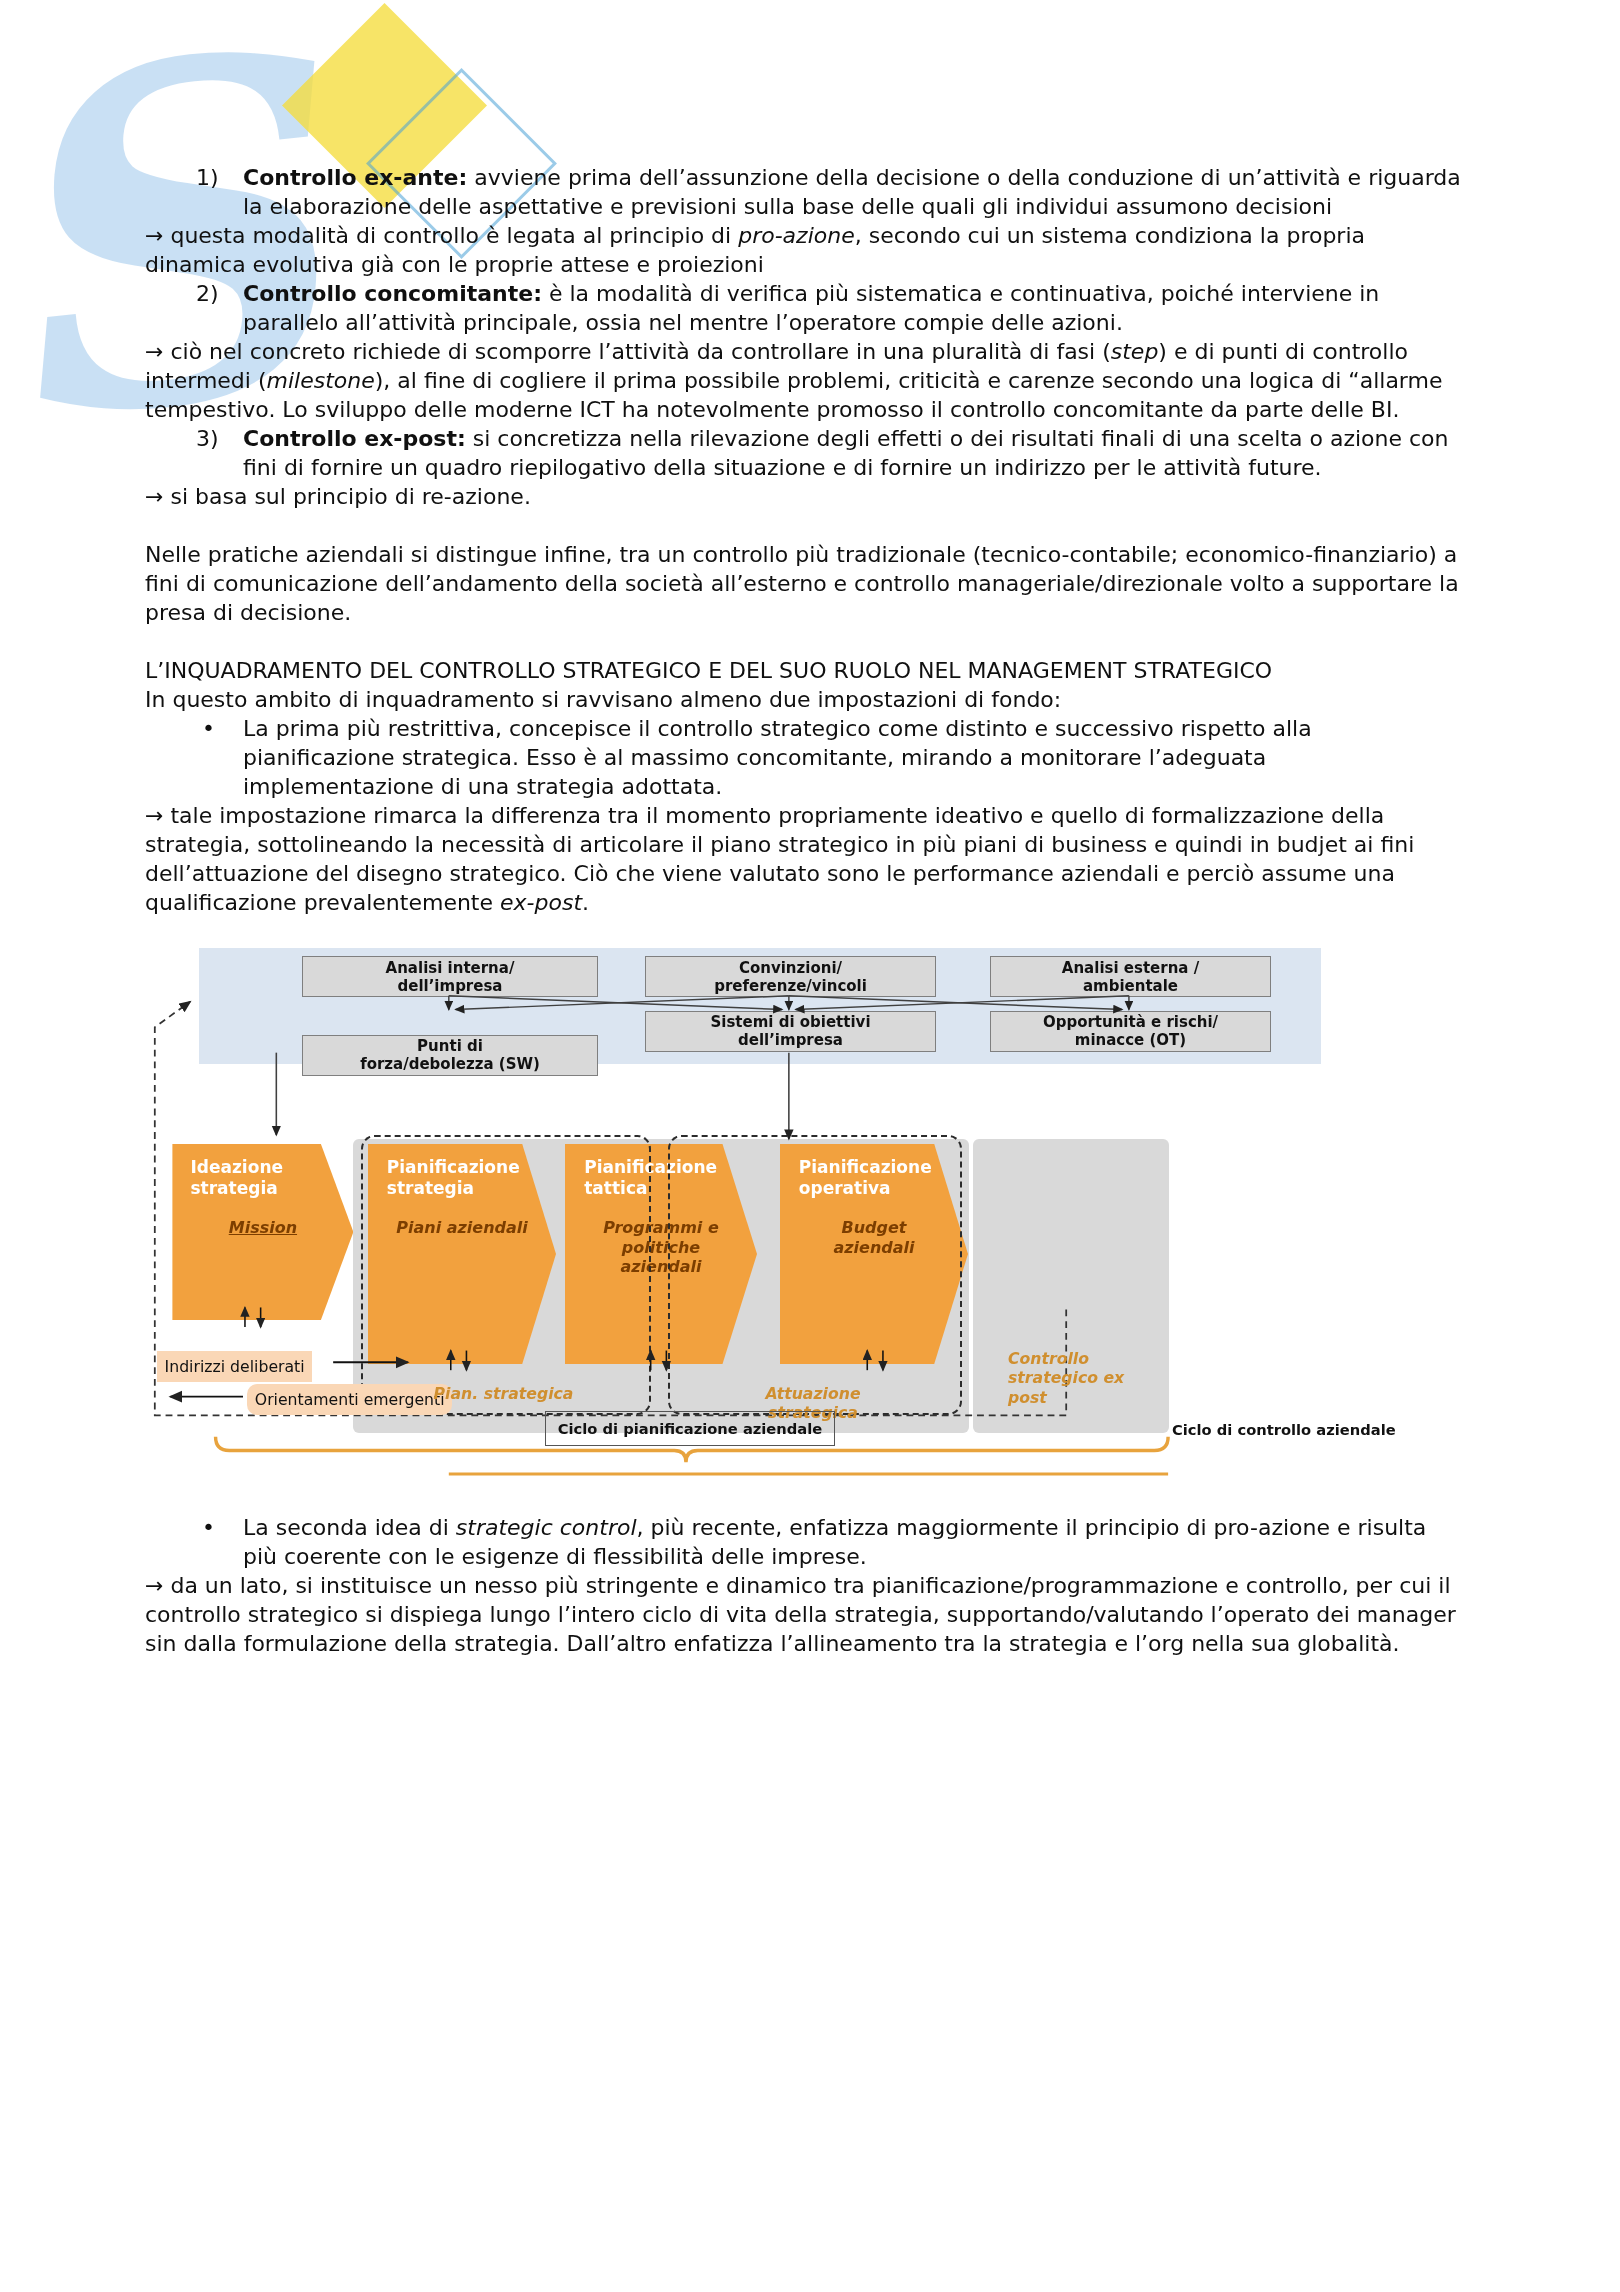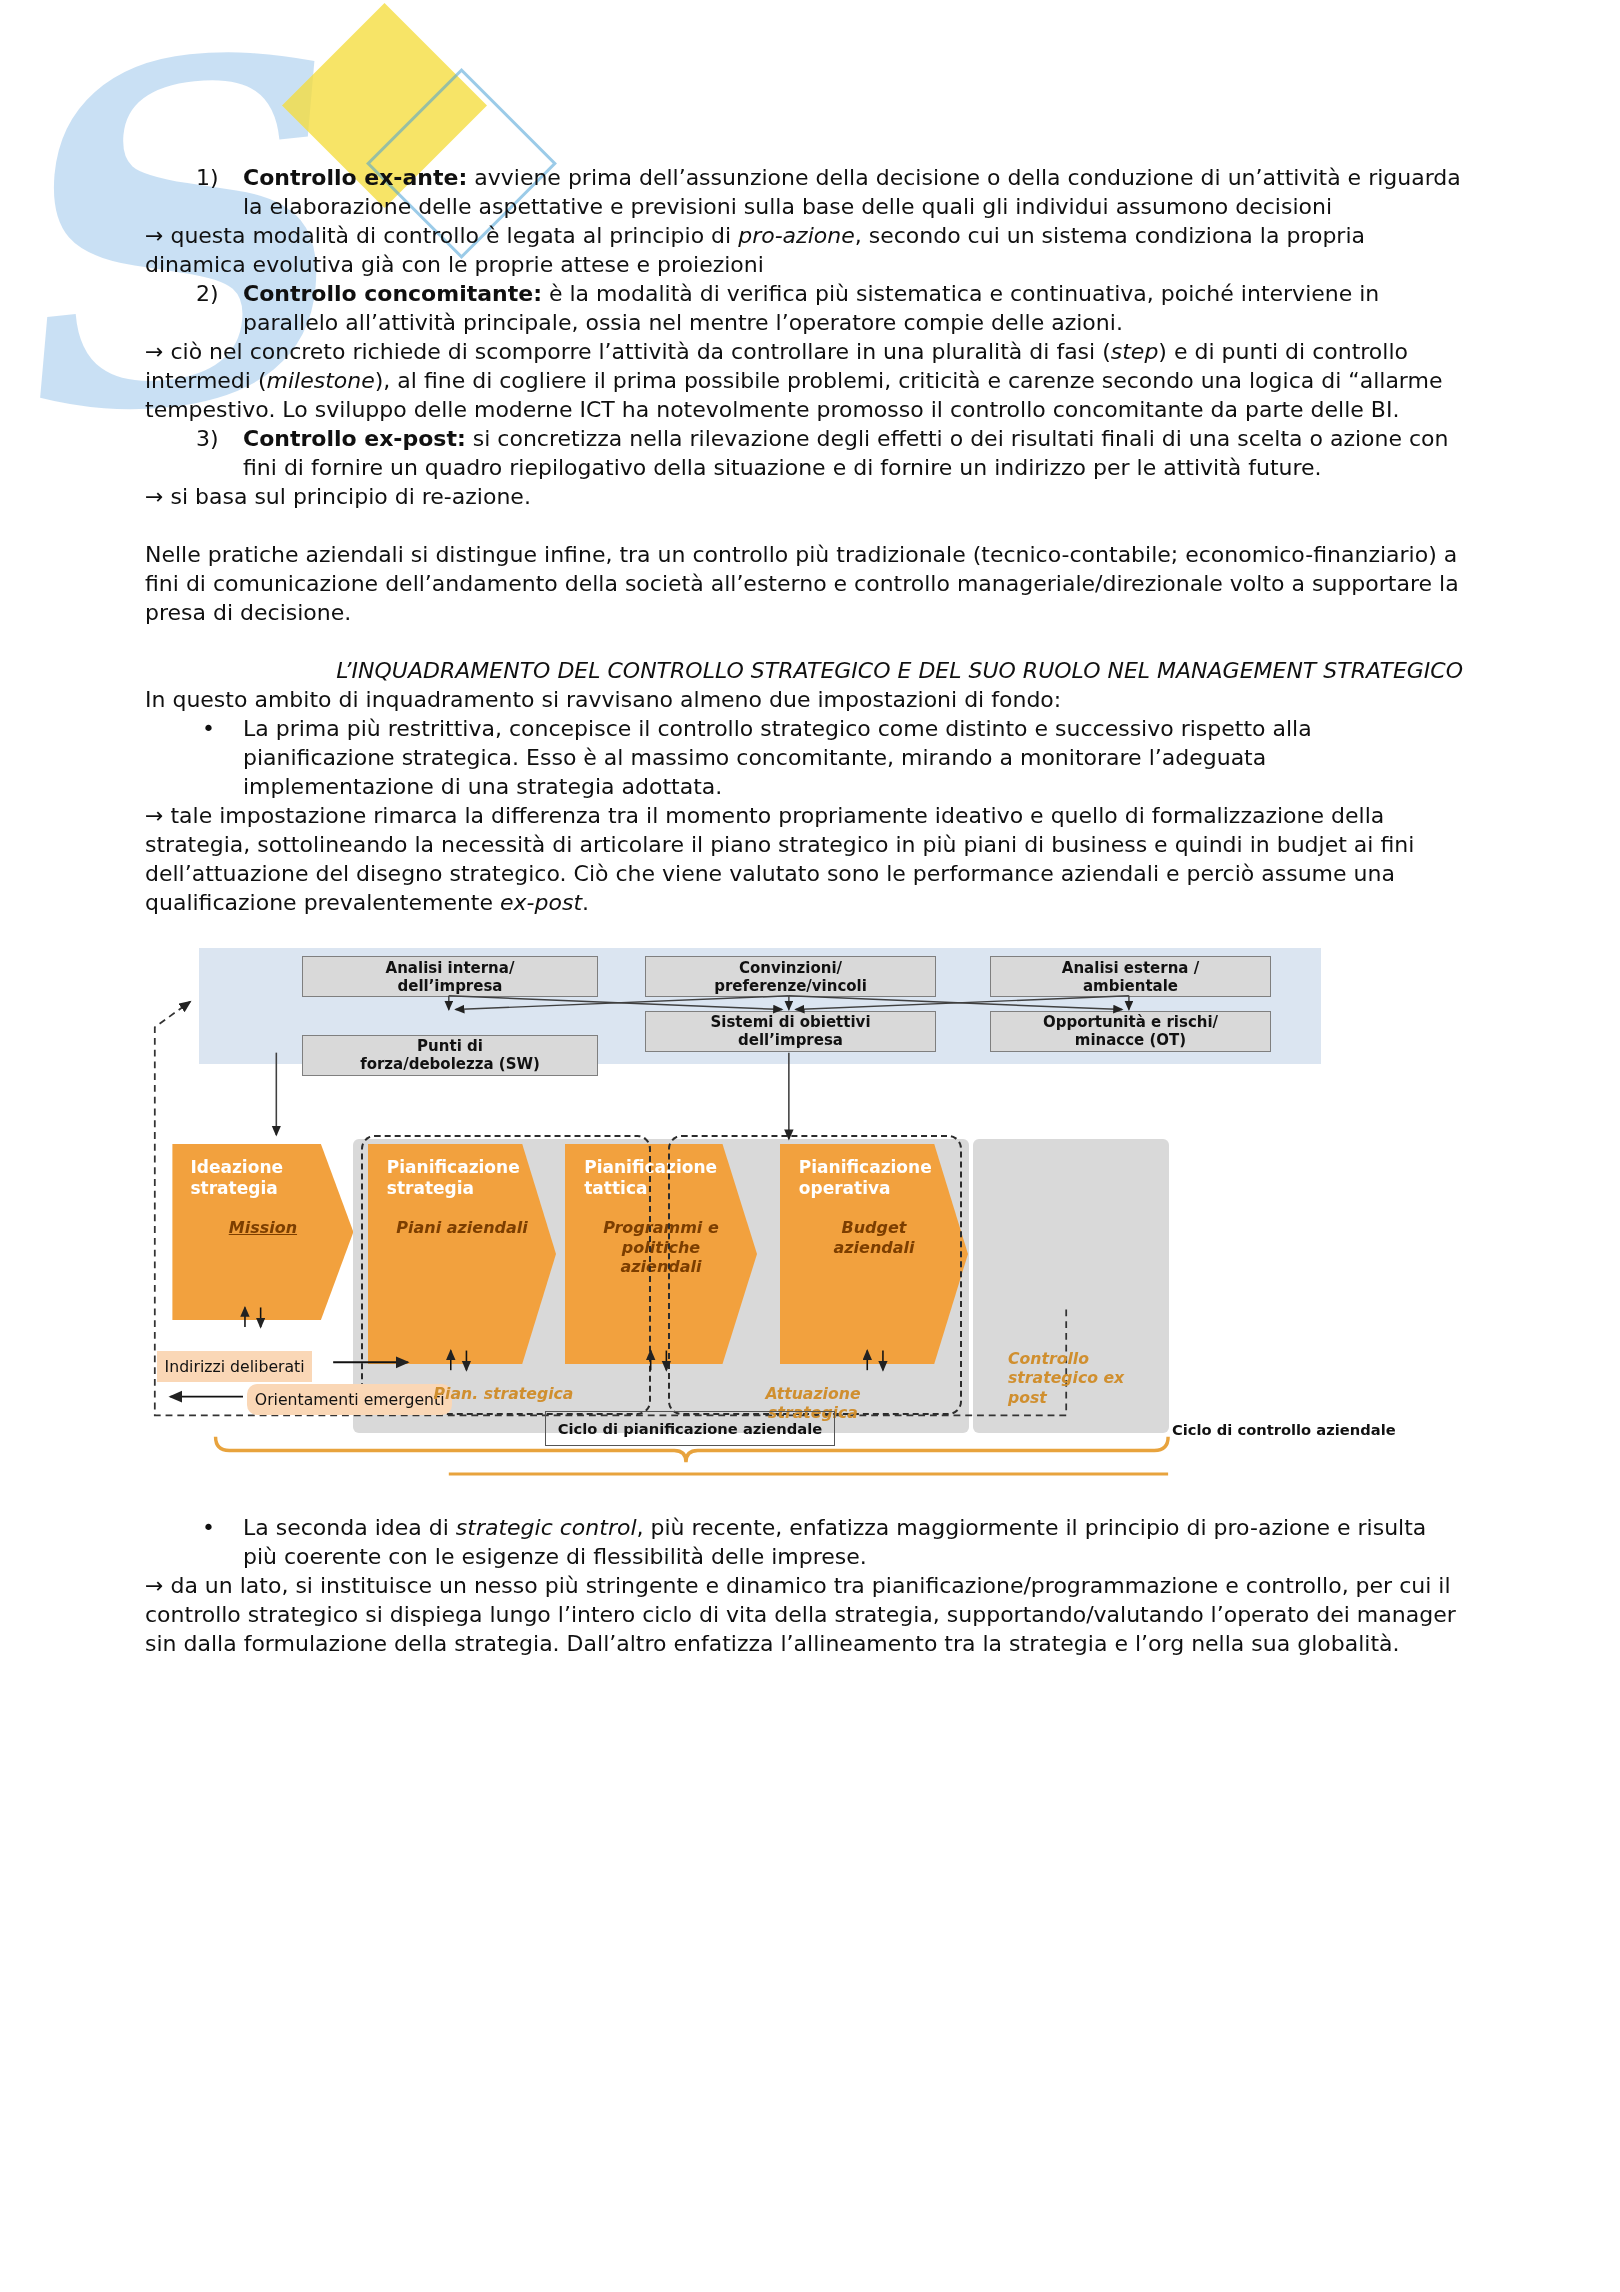--- a/index.html
+++ b/index.html
@@ -15,21 +15,21 @@
   .wm-diamond-blue{position:absolute;left:394px;top:96px;width:129px;height:129px;
         border:3.9px solid rgba(72,160,214,0.55);transform:rotate(45deg);}
 
   
   .flow{position:absolute;left:145px;top:163px;width:1318px;z-index:1;font-size:22px;line-height:29px;}
   .blk{position:relative;margin:0;}
   .blk.gap{margin-top:29px;}
   .blk-numbered,.blk-bullet{padding-left:98px;}
   .blk-numbered .marker{position:absolute;left:51px;}
   .blk-bullet .marker{position:absolute;left:57px;}
-  .blk-heading{font-style:italic;text-align:right;}
+  .blk-heading{}
   .b{font-weight:bold;}
   .i{font-style:italic;}
 
   
   .diagram{position:relative;width:1225px;height:549px;margin:15.7px 0 31px 0;}
   .dg-abs{position:absolute;}
   .dg-headerbar{left:245px;top:0;width:544px;height:27.4px;background:#F2A13E;border:1px solid #C87E1E;
         color:#fff;font-weight:bold;font-size:15.7px;line-height:25.5px;text-align:center;z-index:2;}
   .dg-panel-blue{left:54px;top:15.7px;width:1122px;height:116px;background:#DBE5F1;z-index:1;}
   .gbox{background:#D9D9D9;border:1px solid #7F7F7F;color:#111;font-size:15px;font-weight:bold;

